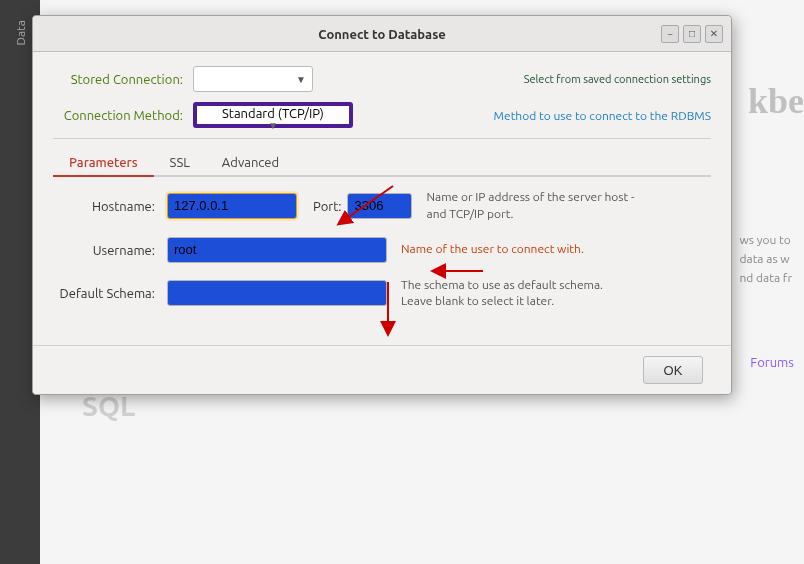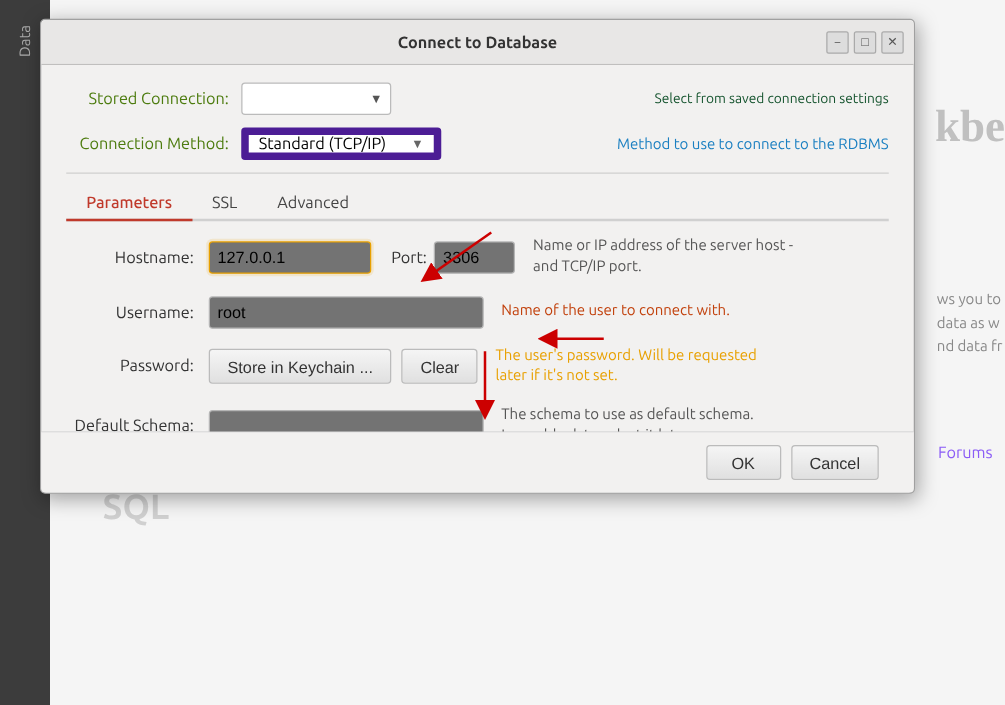--- a/index.html
+++ b/index.html
@@ -56,21 +56,21 @@
       font-size: 36px;
       font-weight: bold;
       color: #c0c0c0;
       font-family: serif;
       text-align: right;
     }
 
     .bg-wstext {
       position: absolute;
       top: 230px;
-      right: 2px;
+      right: 12px;
       font-size: 12px;
       color: #888;
       line-height: 1.6;
     }
 
     .bg-forums {
       position: absolute;
       top: 355px;
       right: 10px;
       color: #8b5cf6;
@@ -175,28 +175,29 @@
 
     .stored-conn-hint {
       margin-left: auto;
       color: #14532d;
       font-size: 11px;
     }
 
     .conn-method-select {
       display: flex;
       align-items: center;
-      border: 6px solid #4c1d95;
+      border: 4px solid #4c1d95;
       background: white;
       border-radius: 3px;
       height: 26px;
       width: 160px;
       padding: 0 8px;
       cursor: pointer;
       justify-content: space-between;
+      flex-direction: column;
     }
 
     .conn-method-hint {
       margin-left: auto;
       color: #1a7fc1;
       font-size: 12px;
     }
 
     
     .tabs-bar {
@@ -239,21 +240,21 @@
       text-align: right;
       padding-right: 12px;
     }
 
     .param-input {
       border: 1px solid #b5b5b5;
       border-radius: 3px;
       height: 26px;
       padding: 0 6px;
       font-size: 13px;
-      background: #737373;
+      background: #1d4ed8;
       outline: none;
     }
 
     .param-input.focused {
       border: 1px solid #e8a000;
       box-shadow: 0 0 0 2px rgba(232,160,0,0.15);
     }
 
     .param-hint {
       margin-left: 14px;
@@ -426,28 +427,20 @@
         </div>
         <span class="param-hint black">Name or IP address of the server host - and TCP/IP port.</span>
       </div>
 
       <div class="param-row">
         <span class="param-label">Username:</span>
         <input class="param-input" type="text" value="root" style="width: 220px;">
         <span class="param-hint">Name of the user to connect with.</span>
       </div>
 
-      <div class="param-row">
-        <span class="param-label">Password:</span>
-        <div class="password-row">
-          <button class="btn">Store in Keychain ...</button>
-          <button class="btn">Clear</button>
-        </div>
-        <span class="param-hint warn">The user's password. Will be requested later if it's not set.</span>
-      </div>
 
       <div class="param-row">
         <span class="param-label">Default Schema:</span>
         <input class="param-input" type="text" value="" style="width: 220px;">
         <span class="param-hint black">The schema to use as default schema. Leave blank to select it later.</span>
       </div>
 
     </div>
   </div>
 
@@ -479,16 +472,15 @@
         <marker id="af" markerWidth="8" markerHeight="8" refX="4" refY="4" orient="auto">
           <path d="M0,0 L8,4 L0,8 Z" fill="#cc0000"></path>
         </marker>
       </defs>
       <path d="M15,5 L15,52" stroke="#cc0000" stroke-width="2" fill="none" marker-end="url(#af)"></path>
     </svg>
   </div>
 
   <div class="dialog-footer">
     <button class="btn btn-ok">OK</button>
-    <button class="btn btn-cancel">Cancel</button>
   </div>
 
 </div>
 
 </body></html>

